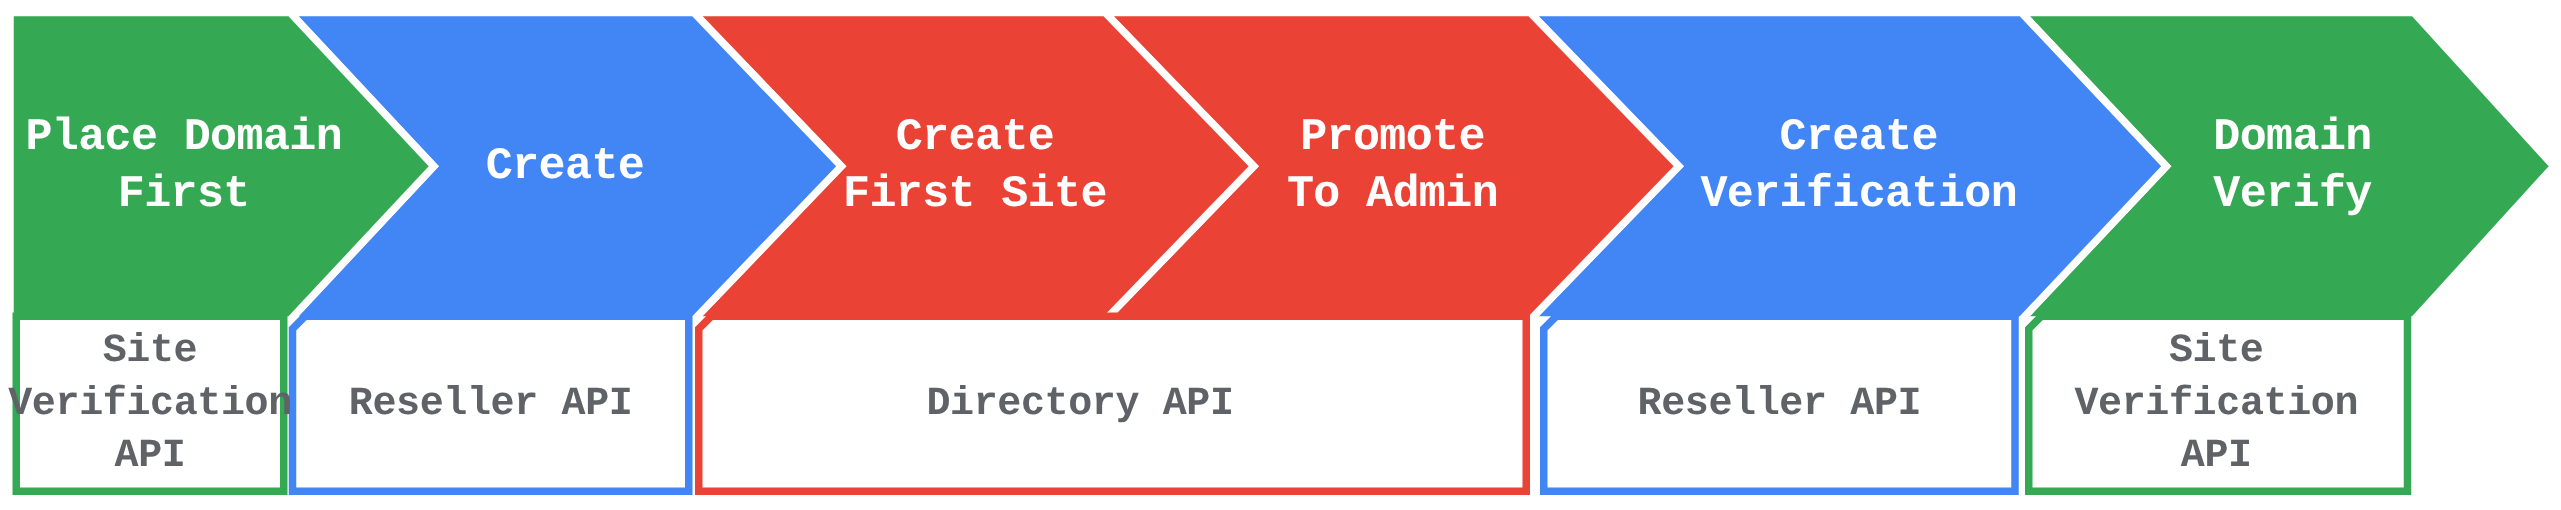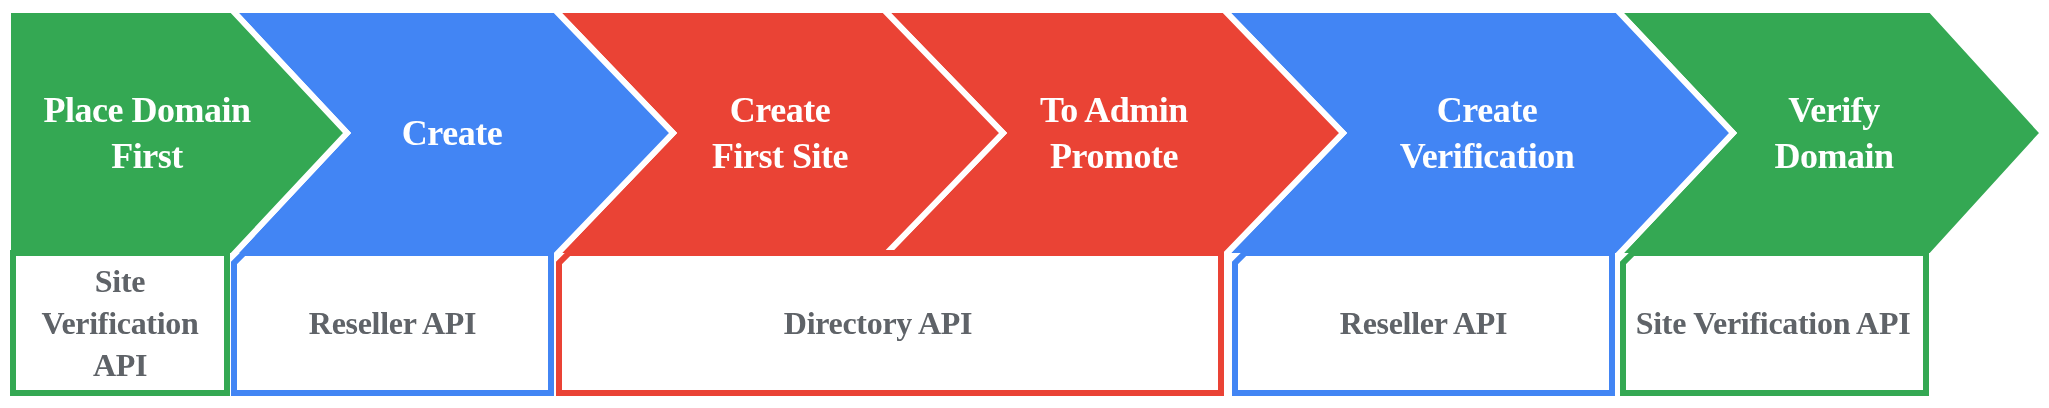--- a/index.html
+++ b/index.html
@@ -1,20 +1,20 @@
 <!DOCTYPE html>
 <html><head>
 <meta charset="utf-8">
 <style>
   html,body{margin:0;padding:0;background:#ffffff;}
   .canvas{
     position:relative;
     width:2049px;height:408px;
     background:#ffffff;
-    font-family:Liberation Serif, serif;
+    font-family:Liberation Mono, monospace;
     overflow:hidden;
   }
   .layer{position:absolute;left:0;top:0;width:2049px;height:408px;}
   svg{display:block;}
   .step-label{
     position:absolute;
     top:10px;height:246px;width:280px;
     display:flex;flex-direction:column;justify-content:center;align-items:center;
     text-align:center;
     color:#ffffff;
@@ -58,31 +58,31 @@
     <span>First</span>
   </div>
   <div class="step-label" style="left:312px">
     <span>Create</span>
   </div>
   <div class="step-label" style="left:640px">
     <span>Create</span>
     <span>First Site</span>
   </div>
   <div class="step-label" style="left:974px">
+    <span>Promote</span>
     <span>To Admin</span>
-    <span>Promote</span>
   </div>
   <div class="step-label" style="left:1347px">
     <span>Create</span>
     <span>Verification</span>
   </div>
   <div class="step-label" style="left:1694px">
+    <span>Domain</span>
     <span>Verify</span>
-    <span>Domain</span>
   </div>
 
   <div class="api-label" style="left:19px;width:202px">Site Verification API</div>
   <div class="api-label" style="left:240px;width:305px">Reseller API</div>
-  <div class="api-label" style="left:553px;width:650px">Directory API</div>
+  <div class="api-label" style="left:539px;width:650px">Directory API</div>
   <div class="api-label" style="left:1241px;width:365px">Reseller API</div>
   <div class="api-label" style="left:1629px;width:288px">Site Verification API</div>
 
 </div>
 
 </body></html>

